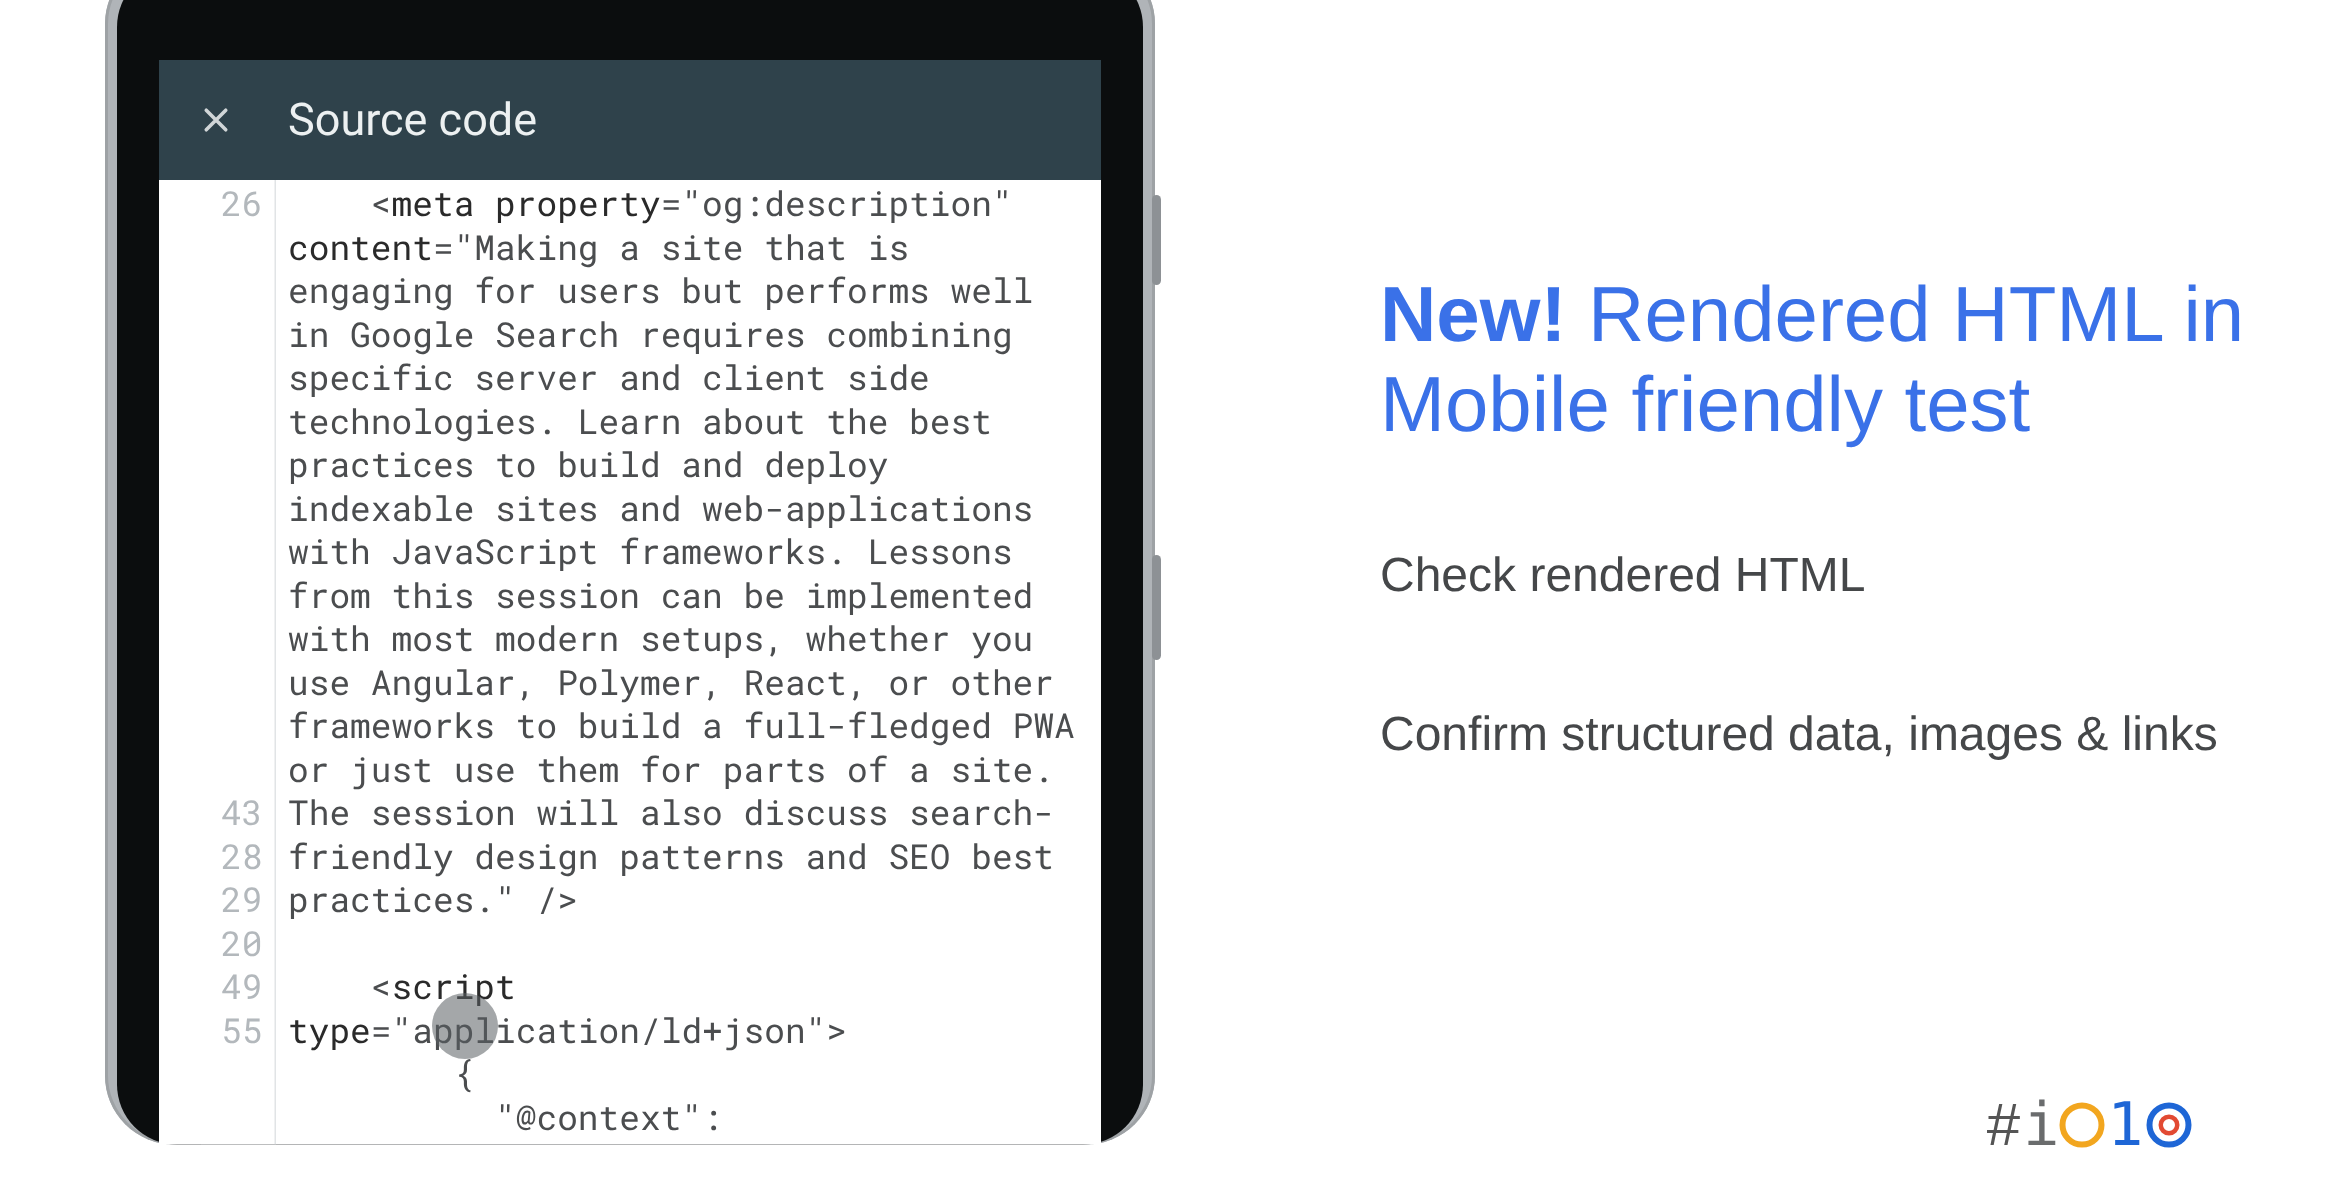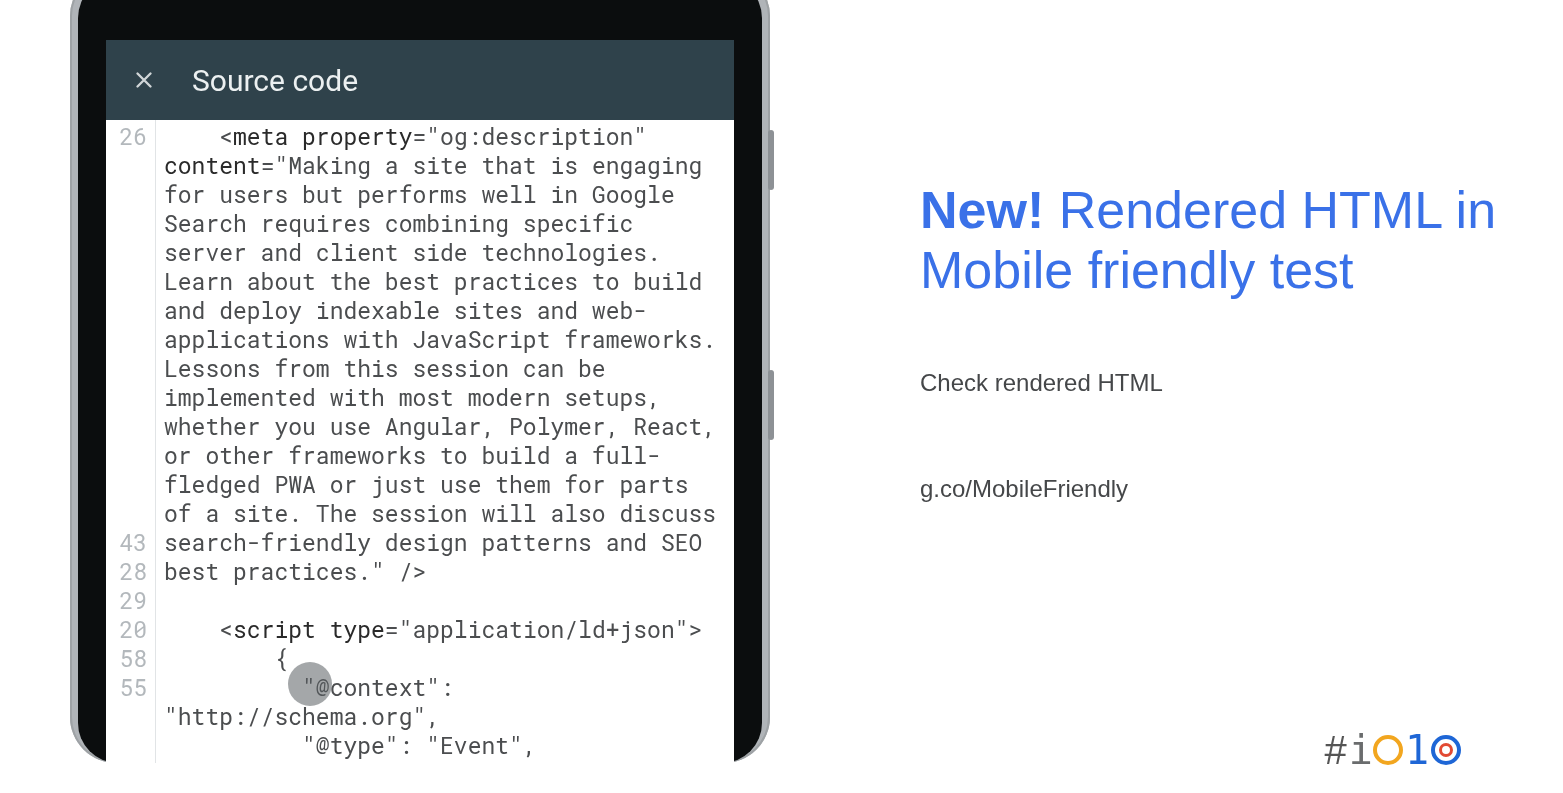--- a/index.html
+++ b/index.html
@@ -82,20 +82,21 @@
     color: #ecf0f1;
   }
   .code-area {
     flex: 1;
     overflow: hidden;
     font-family: "Roboto Mono", Consolas, Menlo, monospace;
     font-size: 23px;
     line-height: 29px;
     color: #4b4d4f;
     display: flex;
+    margin-left: 28px;
   }
   .gutter {
     width: 50px;
     flex-shrink: 0;
     text-align: right;
     padding: 2px 8px 0 0;
     color: #b3b8bc;
     background: #fff;
     border-right: 1px solid #e1e4e6;
   }
@@ -128,21 +129,21 @@
     color: #3a71e8;
     font-weight: 400;
     margin-bottom: 60px;
     font-family: "Google Sans", Arial, sans-serif;
   }
   .headline .new {
     font-weight: 700;
     text-align: center;
   }
   .bullet {
-    font-size: 24px;
+    font-size: 32px;
     line-height: 46px;
     color: #454749;
     margin-bottom: 60px;
     font-family: "Google Sans", Arial, sans-serif;
     font-weight: 400;
   }
   .io-logo {
     position: absolute;
     right: 100px;
     bottom: 20px;
@@ -216,39 +217,39 @@
               <div></div>
               <div></div>
               <div></div>
               <div></div>
               <div></div>
               <div></div>
               <div>43</div>
               <div>28</div>
               <div>29</div>
               <div>20</div>
-              <div>58</div>
+              <div>49</div>
               <div>55</div>
               <div></div>
               <div></div>
             </div>
           <div class="code"><span>    </span><span>&lt;</span><span class="kw">meta property</span><span>="og:description" </span><span class="kw">content</span><span>="Making a site that is engaging for users but performs well in Google Search requires combining specific server and client side technologies. Learn about the best practices to build and deploy indexable sites and web-applications with JavaScript frameworks. Lessons from this session can be implemented with most modern setups, whether you use Angular, Polymer, React, or other frameworks to build a full-fledged PWA or just use them for parts of a site. The session will also discuss search-friendly design patterns and SEO best practices." /&gt;</span><br><span></span><br><span>    &lt;</span><span class="kw">script type</span><span>="application/ld+json"&gt;</span><br><span>        {</span><br><span>          "@context": "http://schema.org",</span><br><span>          "@type": "Event",</span><br><span>          "name": "[Session] Deliver search-friendly JavaScript-powered websites — Google I/O 2018 Schedule",</span></div>
         </div>
       </div>
 
       <div class="touch-dot"></div>
     </div>
   </div>
 
   <div class="text-col">
     <div class="headline">
       <span class="new">New!</span><span> Rendered HTML in Mobile friendly test</span>
     </div>
     <div class="bullet">Check rendered HTML</div>
-    <div class="bullet">g.co/MobileFriendly</div>
+    <div class="bullet">Confirm structured data, images &amp; links</div>
 
     <div class="io-logo">
       <span class="hash">#</span>
         <span class="ii">i</span>
         <span class="o1"></span>
         <span class="one">1</span>
         <span class="o2"></span>
     </div>
   </div>
 

